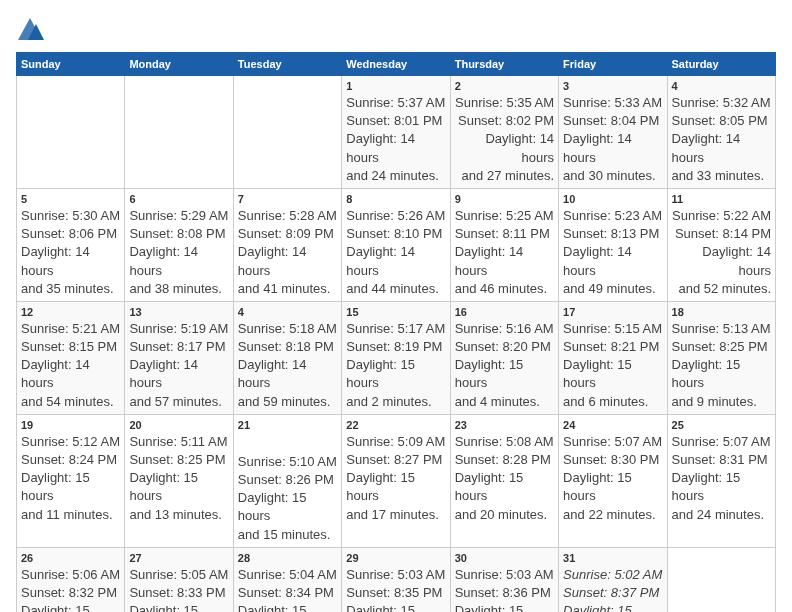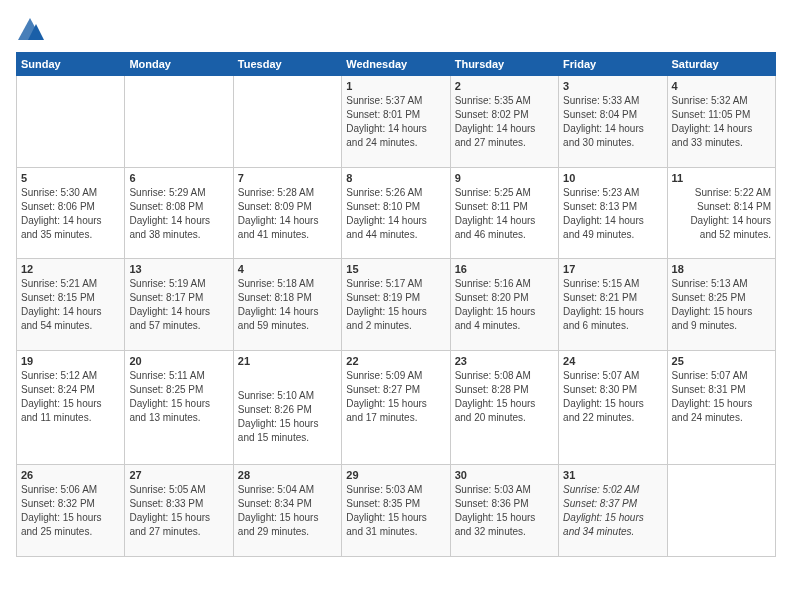--- a/index.html
+++ b/index.html
@@ -88,21 +88,21 @@
       background: #f9f9f9;
     }
     .day-number {
       font-size: 11px;
       font-weight: bold;
       color: #333;
       display: block;
       margin-bottom: 2px;
     }
     .day-info {
-      font-size: 10px;
+      font-size: 13px;
       color: #444;
       line-height: 1.4;
     }
     .empty-cell {
       background: #fff !important;
     }
   </style>
 </head>
 <body>
 
@@ -143,36 +143,36 @@
           <td class="empty-cell"></td>
           <td>
             <span class="day-number">1</span>
             <div class="day-info" style="white-space: pre-line;">Sunrise: 5:37 AM
 Sunset: 8:01 PM
 Daylight: 14 hours
 and 24 minutes.</div>
           </td>
           <td>
             <span class="day-number">2</span>
-            <div class="day-info" style="white-space: pre-line;">Sunrise: 5:35 AM
+            <div class="day-info" style="white-space: pre-line; text-align: right;">Sunrise: 5:35 AM
 Sunset: 8:02 PM
 Daylight: 14 hours
 and 27 minutes.</div>
           </td>
           <td>
             <span class="day-number">3</span>
             <div class="day-info" style="white-space: pre-line;">Sunrise: 5:33 AM
 Sunset: 8:04 PM
 Daylight: 14 hours
 and 30 minutes.</div>
           </td>
           <td>
             <span class="day-number">4</span>
             <div class="day-info" style="white-space: pre-line;">Sunrise: 5:32 AM
-Sunset: 11:05 PM
+Sunset: 8:05 PM
 Daylight: 14 hours
 and 33 minutes.</div>
           </td>
         </tr>
         <tr>
           <td>
             <span class="day-number">5</span>
             <div class="day-info" style="white-space: pre-line;">Sunrise: 5:30 AM
 Sunset: 8:06 PM
 Daylight: 14 hours

